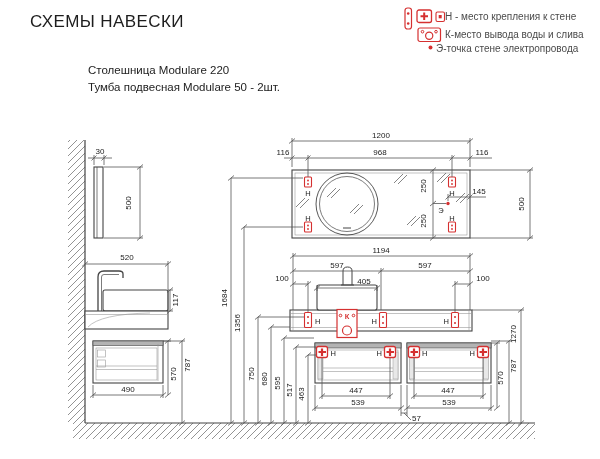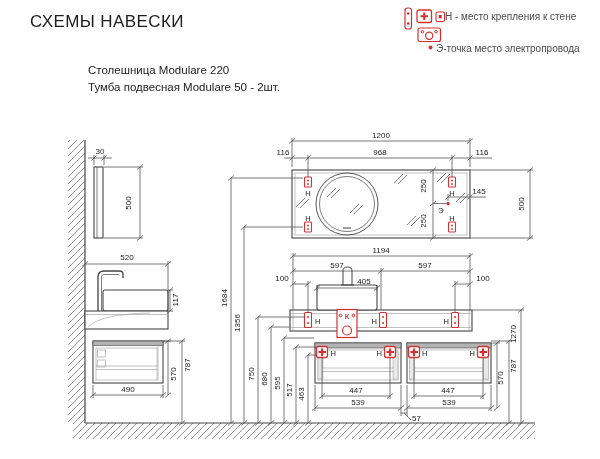--- a/index.html
+++ b/index.html
@@ -44,21 +44,22 @@
   <svg class="licon" style="left:417px;top:27px;" width="25" height="16">
     <rect x="1" y="1" width="22.5" height="13.5" rx="2" fill="none" stroke="#d53030" stroke-width="1.2"></rect>
     <circle cx="5.5" cy="4.7" r="1.3" fill="none" stroke="#d53030" stroke-width="1"></circle>
     <circle cx="19" cy="4.7" r="1.3" fill="none" stroke="#d53030" stroke-width="1"></circle>
     <circle cx="12.2" cy="8.7" r="3.6" fill="none" stroke="#d53030" stroke-width="1.2"></circle>
   </svg>
   <svg class="licon" style="left:427px;top:44px;" width="7" height="7">
     <circle cx="3.5" cy="3.5" r="2" fill="#d53030"></circle>
   </svg>
   <div class="legend-text" style="left:445px;top:11px;">Н - место крепления к стене</div>
-  <div class="legend-text" style="left:436px;top:43px;">Э-точка место электропровода</div>
+  <div class="legend-text" style="left:445px;top:29px;">К-место вывода воды и слива</div>
+  <div class="legend-text" style="left:436px;top:43px;">Э-точка стене электропровода</div>
 
   <svg width="600" height="459" viewBox="0 0 600 459" style="position:absolute;left:0;top:0;">
     <defs>
       <pattern id="hatch" width="7" height="7" patternUnits="userSpaceOnUse">
         <path d="M0,7 L7,0" stroke="#777" stroke-width="0.8"></path>
       </pattern>
     </defs>
 
     <g>
       <rect x="68" y="140" width="17" height="283" fill="url(#hatch)"></rect>

